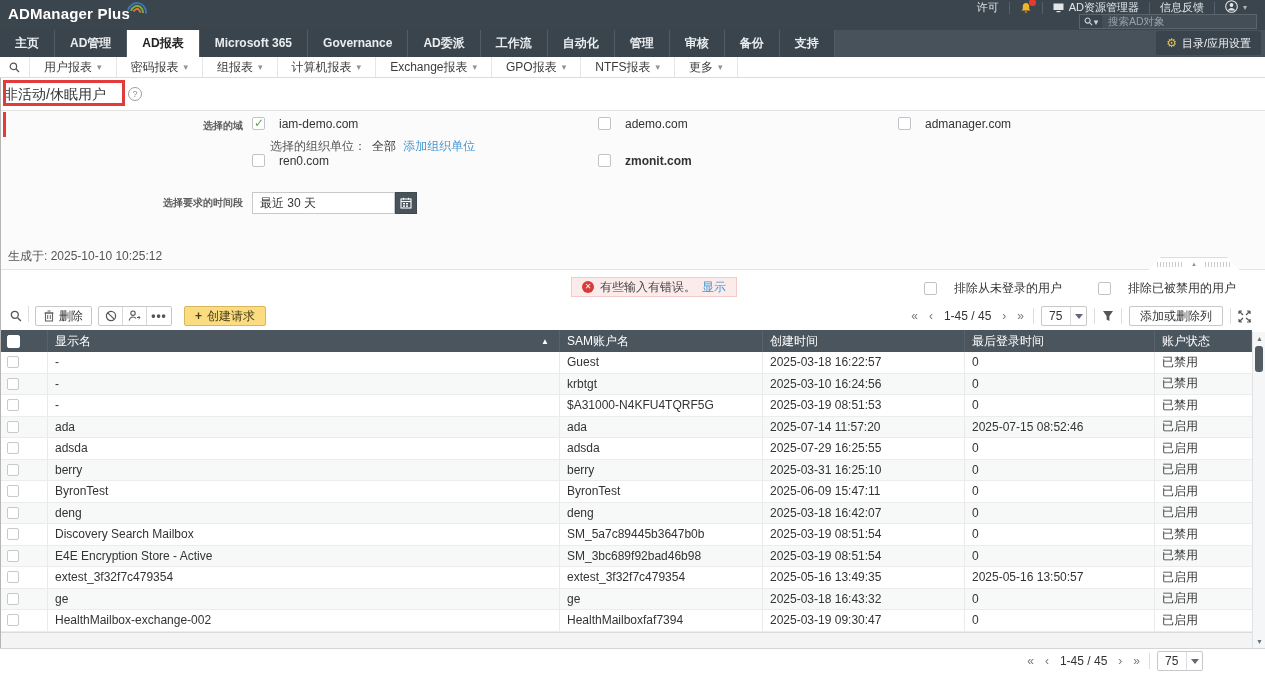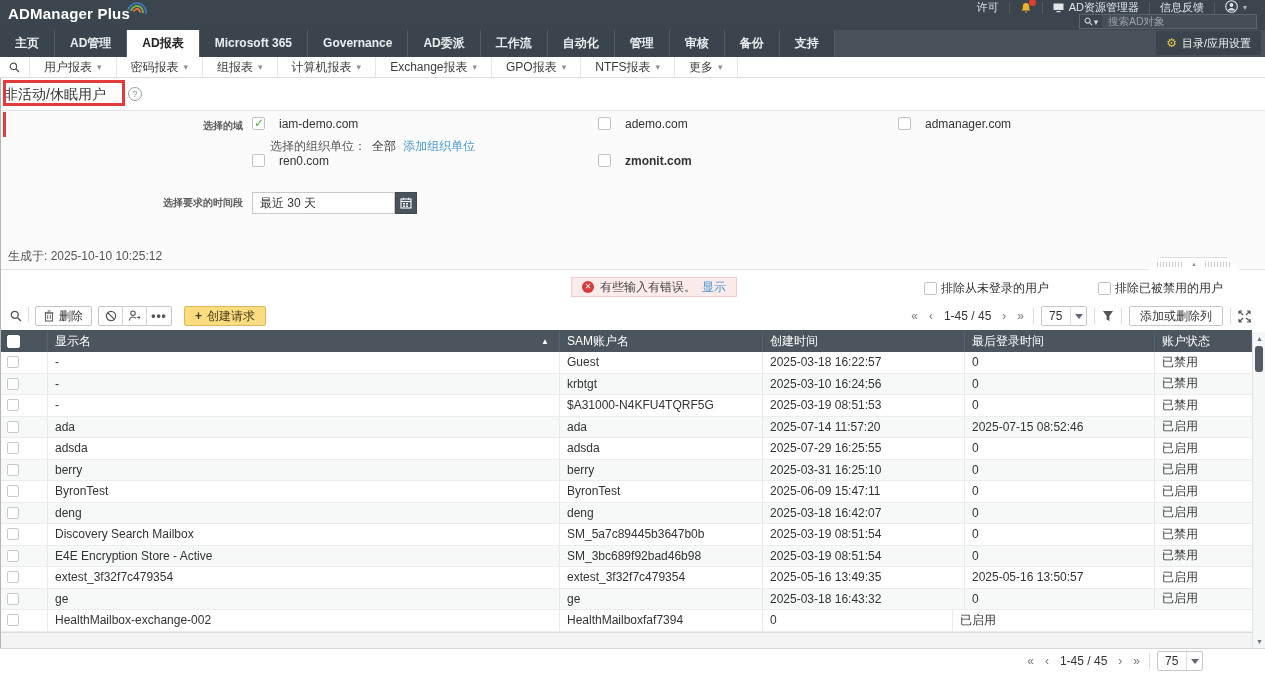--- a/index.html
+++ b/index.html
@@ -64,21 +64,21 @@
   .btn-generate{position:absolute;left:595px;top:0;height:22px;padding:0 13px;background:#72a73e;color:#fff;border:none;font-size:12px;border-radius:2px;cursor:pointer}
   .btn-stop{position:absolute;left:649px;top:0;height:22px;padding:0 13px;background:#eaeaea;color:#999;border:none;font-size:12px;border-radius:2px;cursor:pointer}
   .gen-at{position:absolute;left:8px;top:137px;font-size:12px;color:#555}
   .handle{position:absolute;left:1148px;top:146px;width:92px;height:13px;background:#fff;border:1px solid #ddd;border-bottom:none;clip-path:polygon(0 100%,14% 0,86% 0,100% 100%);display:flex;align-items:center;justify-content:center;gap:8px;cursor:pointer}
   .hatch{width:26px;height:5px;background:repeating-linear-gradient(90deg,#c6cccf 0 1px,transparent 1px 3px)}
   .handle .up{font-size:6px;color:#8a9299;line-height:1}
 
   
   .errbar{position:absolute;left:571px;top:277px;height:20px;padding:0 10px;background:#fcebeb;border:1px solid #f3caca;display:flex;align-items:center;gap:6px;font-size:12px;color:#444}
   .erricon{width:12px;height:12px;background:#d93b3b;border-radius:50%;color:#fff;font-size:8px;line-height:12px;text-align:center;font-weight:bold}
-  .excl{position:absolute;display:flex;align-items:center;gap:4px;font-size:12px;color:#333}
+  .excl{position:absolute;display:flex;align-items:center;gap:17px;font-size:12px;color:#333}
   .excl1{left:924px;top:280px}
   .excl2{left:1098px;top:280px}
 
   
   .ttoolbar{position:absolute;left:0;top:302px;width:1265px;height:28px;background:#fff;display:flex;align-items:center}
   .tt-left{display:flex;margin-left:10px;gap:6px}
   .vsep{width:1px;height:16px;background:#ddd}
   .gbtn{height:20px;border:1px solid #c8c8c8;background:#fff;border-radius:2px;display:flex;align-items:center;padding:0 8px;gap:5px;font-size:12px;color:#333;cursor:pointer}
   .gicon{color:#666;display:flex;align-items:center}
   .seg{height:20px;border:1px solid #c8c8c8;border-radius:2px;display:flex;align-items:stretch}
@@ -516,20 +516,21 @@
       <span class="tc c2">2025-03-18 16:43:32</span>
       <span class="tc c3">0</span>
       <span class="tc c4">已启用</span>
     </div>
     <div class="trow">
       <span class="tc c-check">
         <span class="rcb"></span>
       </span>
       <span class="tc c0">HealthMailbox-exchange-002</span>
       <span class="tc c1">HealthMailboxfaf7394</span>
+      <span class="tc c2">2025-03-19 09:30:47</span>
       <span class="tc c3">0</span>
       <span class="tc c4">已启用</span>
     </div>
   </div>
 <div class="table-bottom"></div>
 <div class="leftline"></div>
 
 <div class="scroll">
   <span class="sarr up">▲</span>
   <span class="sthumb"></span>

